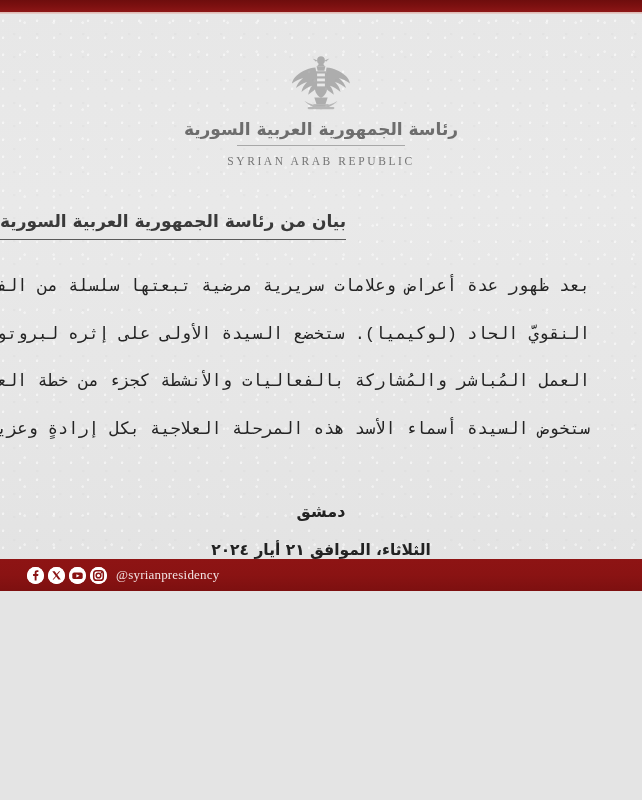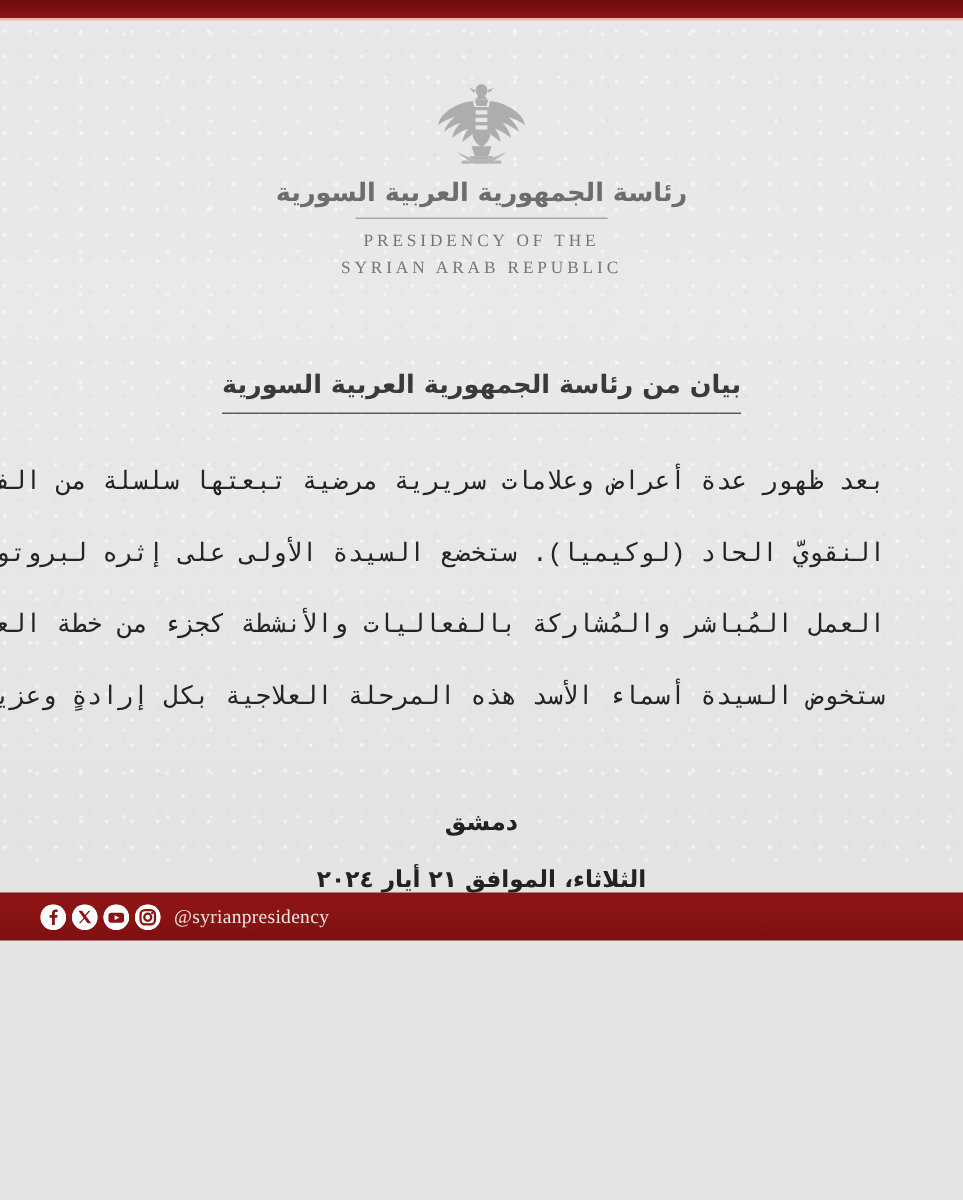--- a/index.html
+++ b/index.html
@@ -78,22 +78,21 @@
     font-family: "Liberation Serif", "DejaVu Serif", serif;
     font-size: 11.5px;
     letter-spacing: 2.6px;
     color: #757575;
     line-height: 1.55;
   }
 
   
   .doc-heading-wrap {
     flex: 0 0 auto;
-    text-align: center;
-    margin-top: 56px;
+    margin-top: 38px;
   }
   .doc-heading {
     display: inline-block;
     direction: rtl;
     font-family: "DejaVu Sans", "Liberation Sans", sans-serif;
     font-size: 17px;
     font-weight: 700;
     color: #3a3a3a;
     padding-bottom: 5px;
     border-bottom: 1.4px solid #5a5a5a;
@@ -217,21 +216,20 @@
       </g>
 
       <g fill="#9a9a9a">
         <path d="M30 84 c10 10 22 15 30 15 c8 0 20 -5 30 -15 c-9 6 -20 9 -30 9 c-10 0 -21 -3 -30 -9 z"></path>
         <rect x="36" y="95" width="48" height="4" rx="2"></rect>
       </g>
     </svg>
 
     <div class="org-name-ar">رئاسة الجمهورية العربية السورية</div>
     <div class="org-divider"></div>
-    <div class="org-name-en">PRESIDENCY OF THE</div>
     <div class="org-name-en">SYRIAN ARAB REPUBLIC</div>
   </div>
 
   <div class="doc-heading-wrap">
     <div class="doc-heading">بيان من رئاسة الجمهورية العربية السورية</div>
   </div>
 
   <div class="doc-body">
     <div class="doc-line">بعد ظهور عدة أعراض وعلامات سريرية مرضية تبعتها سلسلة من الفحوصات</div>
     <div class="doc-line">النقويّ الحاد (لوكيميا).  ستخضع السيدة الأولى على إثره لبروتوكول علاجي مُتخصّص</div>

